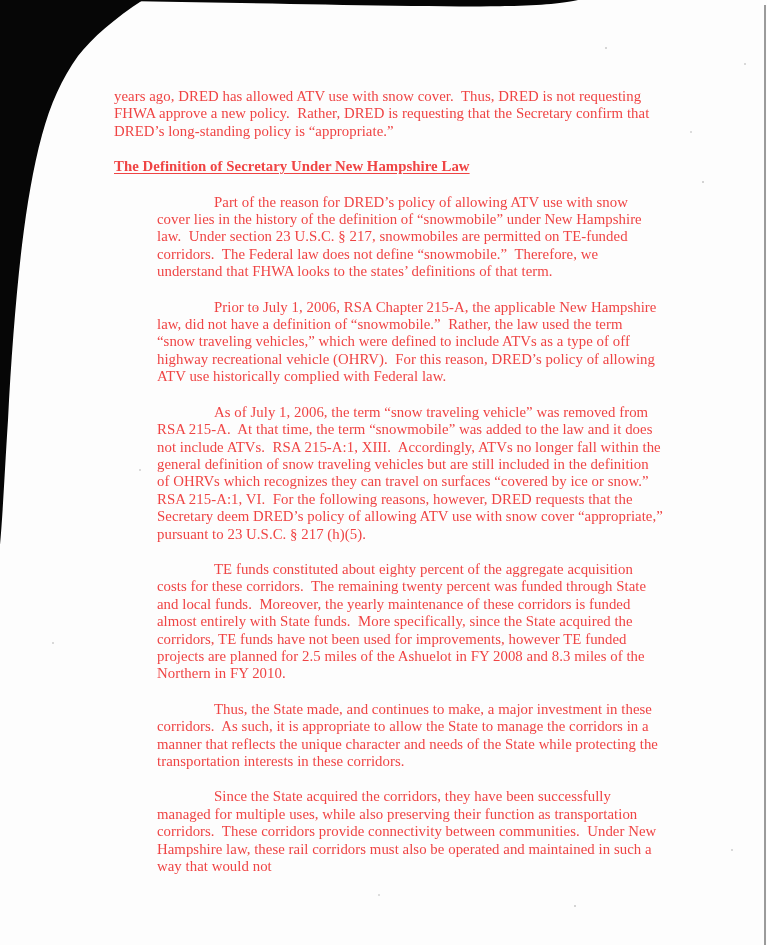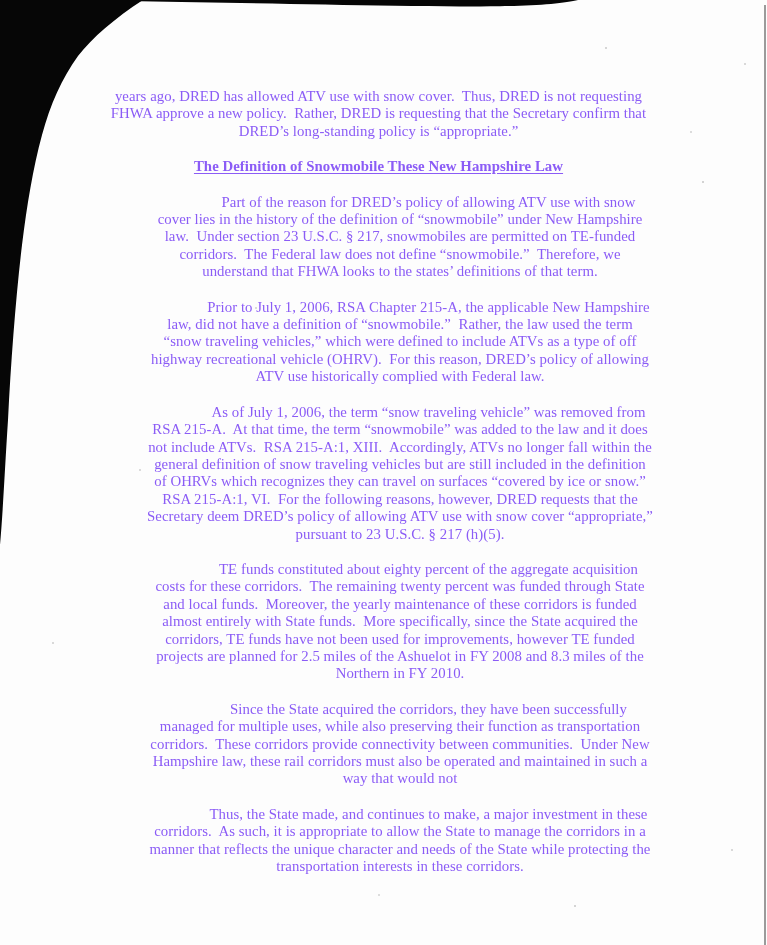--- a/index.html
+++ b/index.html
@@ -46,29 +46,28 @@
       255px 307px 0 #cfcfcf,
       139px 469px 0 #cfcfcf,
       228px 572px 0 #c9c9c9,
       52px 642px 0 #cccccc,
       731px 849px 0 #cdcdcd,
       378px 894px 0 #d2d2d2,
       574px 905px 0 #c6c6c6;
   }
   .doc {
     position: absolute;
-    left: 104px;
+    left: 114px;
     top: 88px;
     width: 549px;
-    color: #8b5cf6;
+    color: #ef4444;
     font-size: 14.8px;
     line-height: 17.4px;
     letter-spacing: 0.05px;
     filter: blur(0.28px);
-    text-align: center;
   }
   .doc p.para {
     margin: 0 0 18px 0;
     white-space: pre-wrap;
   }
   .doc p.para.indent {
     text-indent: 57px;
     margin-left: 43px;
   }
   .doc h2.heading {
@@ -93,29 +92,29 @@
              C265,3.4 196,2.2 140,1.2 Z"></path>
   </svg>
 
   <div class="edge-line"></div>
   <div class="noise"></div>
 
   <div class="doc">
 
     <p class="para">years ago, DRED has allowed ATV use with snow cover.  Thus, DRED is not requesting FHWA approve a new policy.  Rather, DRED is requesting that the Secretary confirm that DRED’s long-standing policy is “appropriate.”</p>
 
-    <h2 class="heading">The Definition of Snowmobile These New Hampshire Law</h2>
+    <h2 class="heading">The Definition of Secretary Under New Hampshire Law</h2>
 
     <p class="para indent">Part of the reason for DRED’s policy of allowing ATV use with snow cover lies in the history of the definition of “snowmobile” under New Hampshire law.  Under section 23 U.S.C. § 217, snowmobiles are permitted on TE-funded corridors.  The Federal law does not define “snowmobile.”  Therefore, we understand that FHWA looks to the states’ definitions of that term.</p>
 
     <p class="para indent">Prior to July 1, 2006, RSA Chapter 215-A, the applicable New Hampshire law, did not have a definition of “snowmobile.”  Rather, the law used the term “snow traveling vehicles,” which were defined to include ATVs as a type of off highway recreational vehicle (OHRV).  For this reason, DRED’s policy of allowing ATV use historically complied with Federal law.</p>
 
     <p class="para indent">As of July 1, 2006, the term “snow traveling vehicle” was removed from RSA 215-A.  At that time, the term “snowmobile” was added to the law and it does not include ATVs.  RSA 215-A:1, XIII.  Accordingly, ATVs no longer fall within the general definition of snow traveling vehicles but are still included in the definition of OHRVs which recognizes they can travel on surfaces “covered by ice or snow.”  RSA 215-A:1, VI.  For the following reasons, however, DRED requests that the Secretary deem DRED’s policy of allowing ATV use with snow cover “appropriate,” pursuant to 23 U.S.C. § 217 (h)(5).</p>
 
 
     <p class="para indent">TE funds constituted about eighty percent of the aggregate acquisition costs for these corridors.  The remaining twenty percent was funded through State and local funds.  Moreover, the yearly maintenance of these corridors is funded almost entirely with State funds.  More specifically, since the State acquired the corridors, TE funds have not been used for improvements, however TE funded projects are planned for 2.5 miles of the Ashuelot in FY 2008 and 8.3 miles of the Northern in FY 2010.</p>
 
+    <p class="para indent">Thus, the State made, and continues to make, a major investment in these corridors.  As such, it is appropriate to allow the State to manage the corridors in a manner that reflects the unique character and needs of the State while protecting the transportation interests in these corridors.</p>
+
     <p class="para indent">Since the State acquired the corridors, they have been successfully managed for multiple uses, while also preserving their function as transportation corridors.  These corridors provide connectivity between communities.  Under New Hampshire law, these rail corridors must also be operated and maintained in such a way that would not</p>
-
-    <p class="para indent">Thus, the State made, and continues to make, a major investment in these corridors.  As such, it is appropriate to allow the State to manage the corridors in a manner that reflects the unique character and needs of the State while protecting the transportation interests in these corridors.</p>
 
   </div>
 </div>
 
 </body></html>

